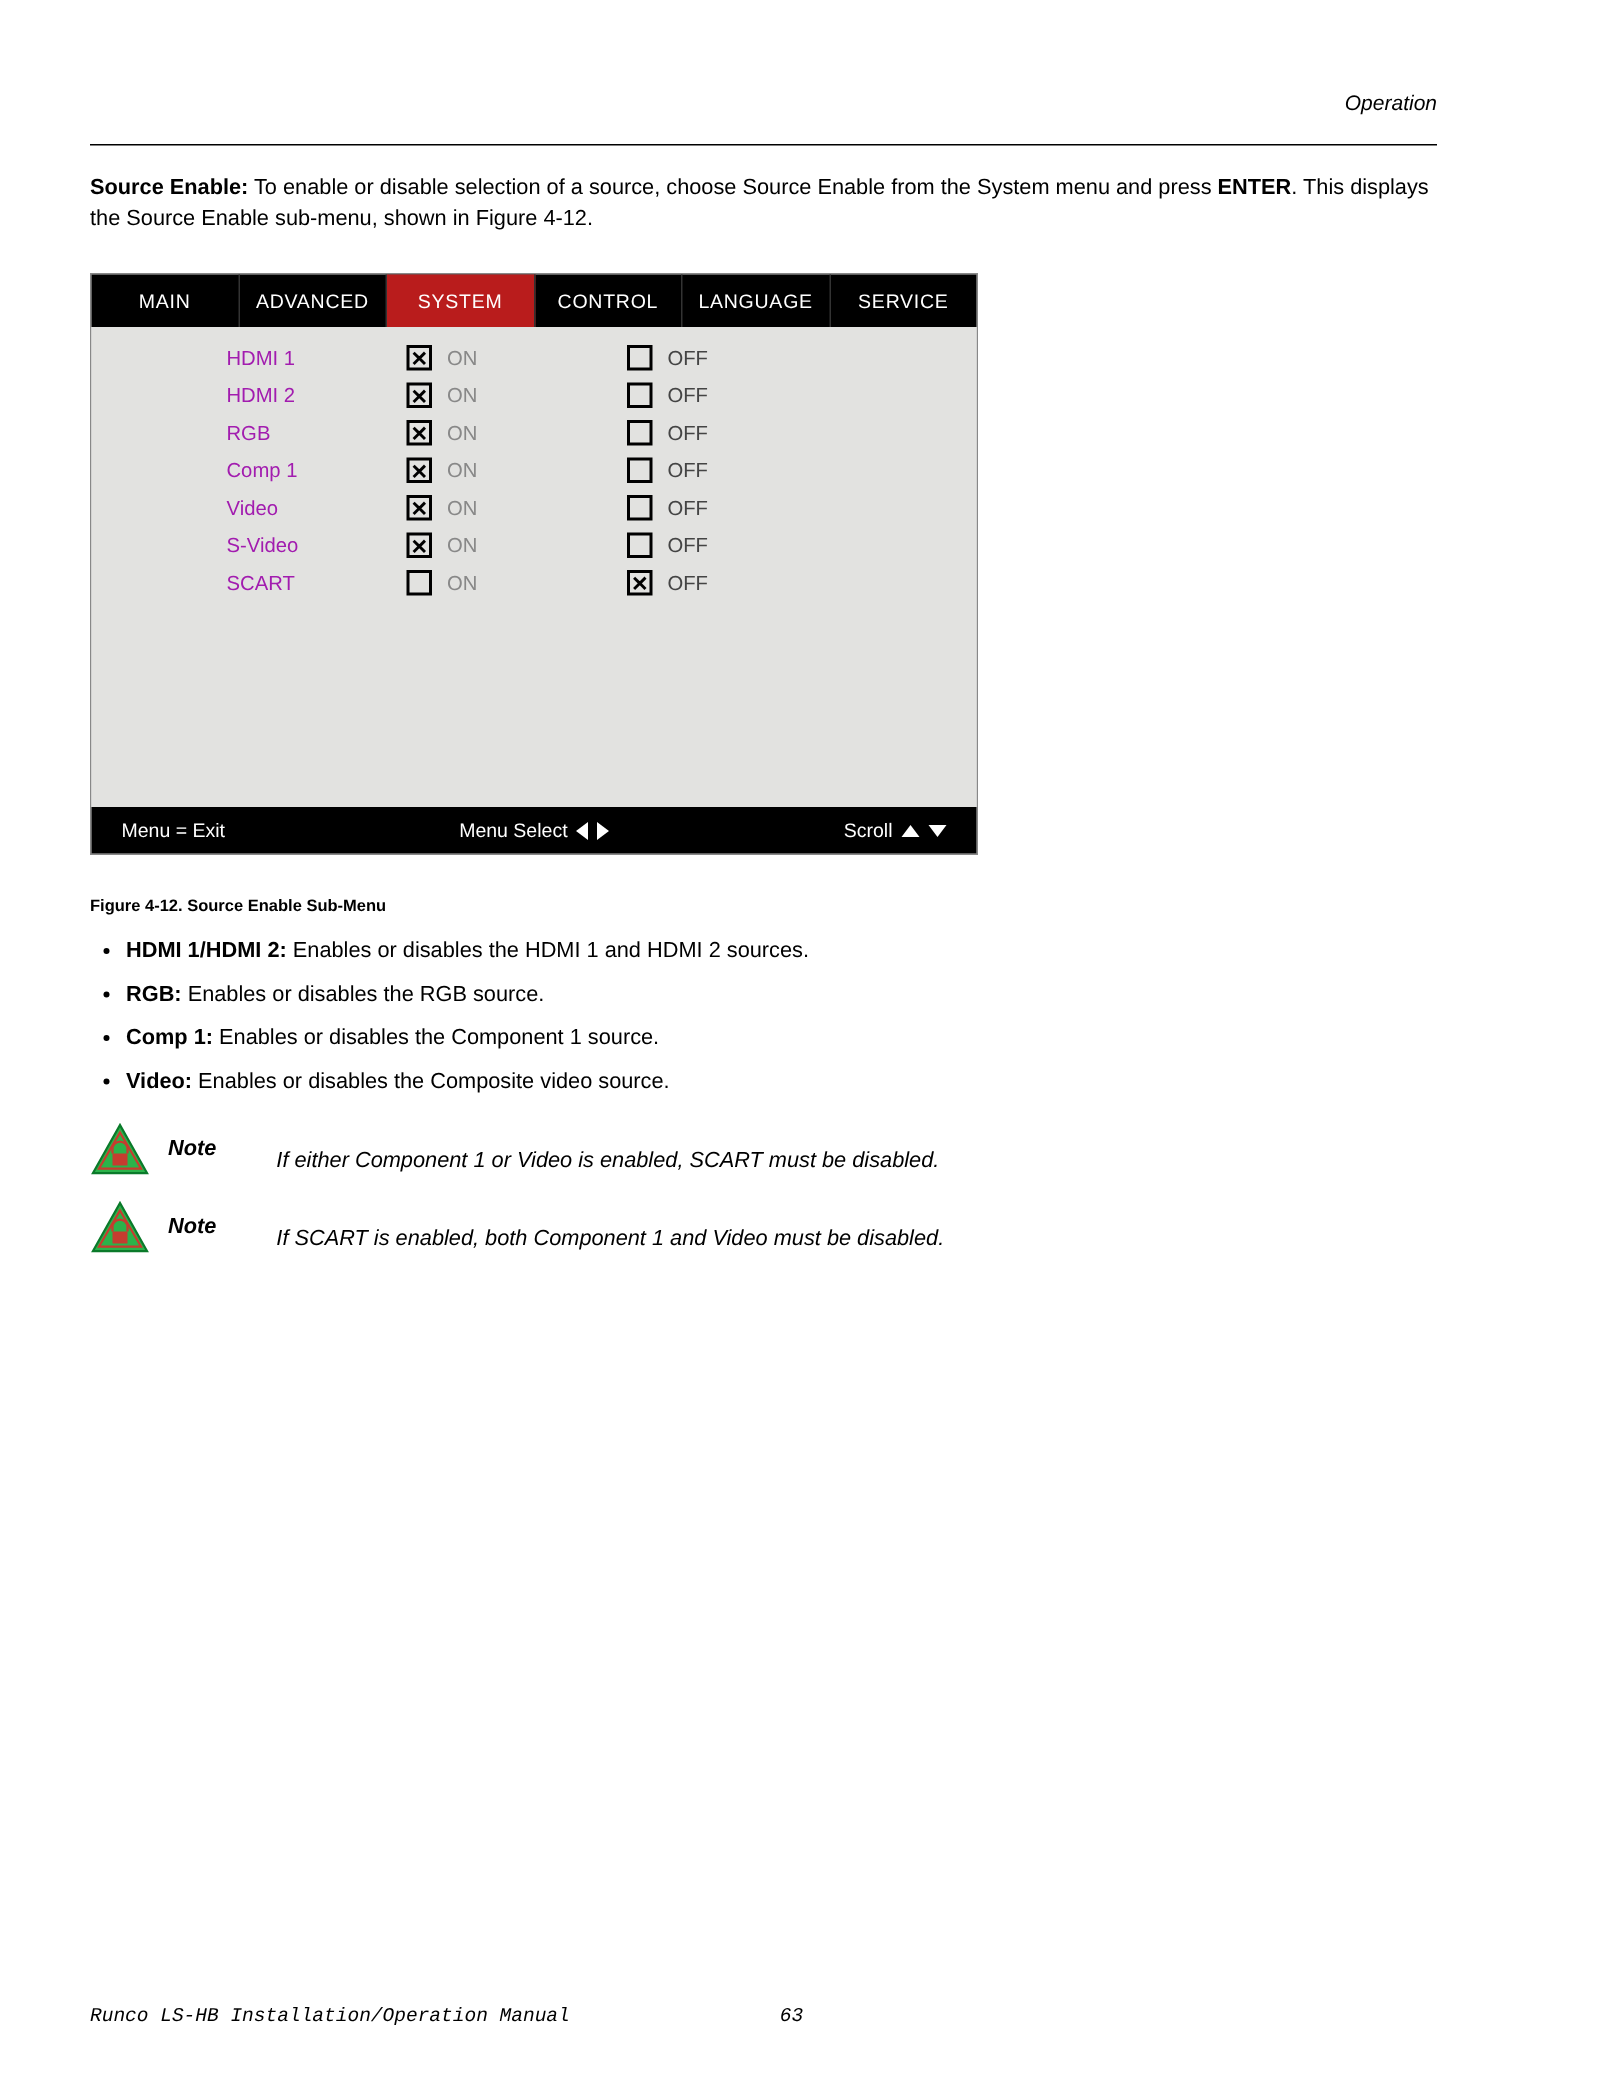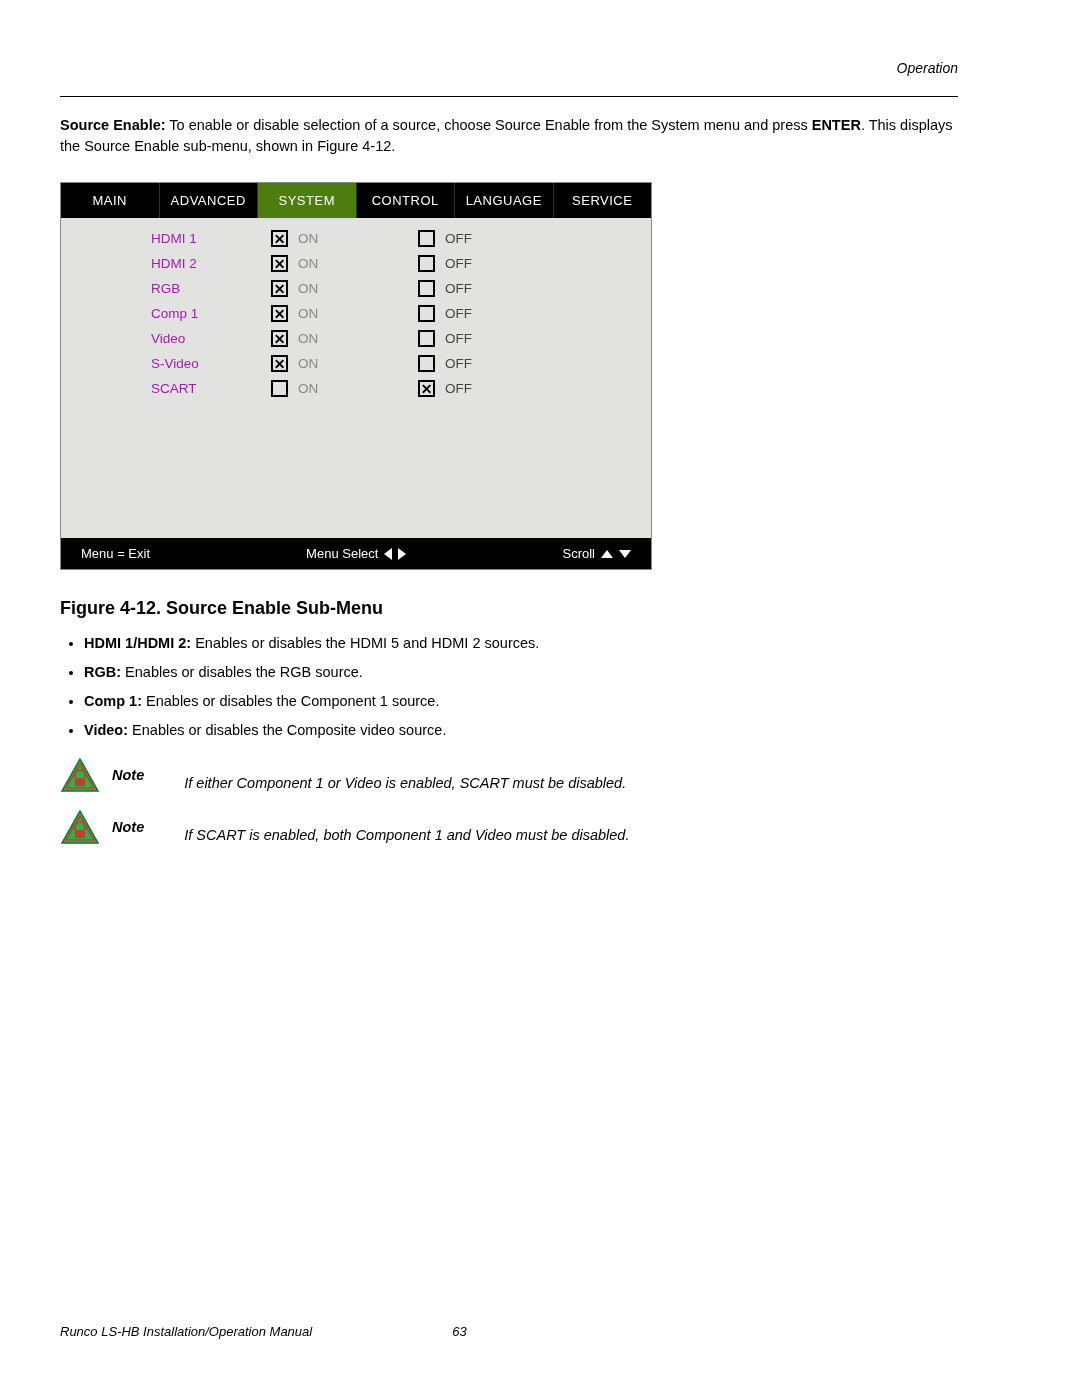--- a/index.html
+++ b/index.html
@@ -50,21 +50,21 @@
   .osd-tab {
     flex: 1;
     color: #fff;
     text-align: center;
     padding: 10px 0;
     font-size: 13px;
     letter-spacing: 0.5px;
     border-right: 1px solid #333;
   }
   .osd-tab:last-child { border-right: none; }
-  .osd-tab.active { background: #4d7c0f; }
+  .osd-tab.active { background: #b91c1c; }
   .osd-body {
     background: #e2e2e0;
     padding: 8px 0 2px 0;
     min-height: 310px;
   }
   .osd-row {
     display: flex;
     align-items: center;
     height: 25px;
     padding: 0 0 0 90px;
@@ -106,21 +106,21 @@
   .tri-left, .tri-right, .tri-up, .tri-down {
     width: 0; height: 0; display: inline-block;
   }
   .tri-left { border-top:6px solid transparent; border-bottom:6px solid transparent; border-right:8px solid #fff; }
   .tri-right { border-top:6px solid transparent; border-bottom:6px solid transparent; border-left:8px solid #fff; }
   .tri-up { border-left:6px solid transparent; border-right:6px solid transparent; border-bottom:8px solid #fff; }
   .tri-down { border-left:6px solid transparent; border-right:6px solid transparent; border-top:8px solid #fff; }
 
   .caption {
     font-weight: bold;
-    font-size: 18px;
+    font-size: 11px;
     margin-bottom: 14px;
   }
   ul.bullets {
     margin: 0 0 14px 0;
     padding-left: 24px;
   }
   ul.bullets li {
     margin-bottom: 8px;
     line-height: 1.45;
   }
@@ -144,26 +144,27 @@
     margin-right: 28px;
   }
   .note-text {
     font-style: italic;
     flex: 1;
     line-height: 1.4;
     padding-top: 0px;
   }
   .footer {
     position: absolute;
-    bottom: 58px;
+    bottom: 46px;
     left: 60px;
     right: 60px;
     font-style: italic;
     font-size: 13px;
     display: flex;
+    font-family: Liberation Mono, monospace;
   }
   .footer-title { flex: 0 0 auto; }
   .footer-page { margin-left: 140px; }
 </style>
 </head>
 <body>
 
 <div class="page">
   <div class="header-right">Operation</div>
   <hr class="hr">
@@ -243,21 +244,21 @@
         <span>Scroll</span>
         <span class="tri-up"></span>
         <span class="tri-down"></span>
       </div>
     </div>
   </div>
 
   <div class="caption">Figure 4-12. Source Enable Sub-Menu</div>
 
   <ul class="bullets" id="bullets1">
-      <li><span class="bold">HDMI 1/HDMI 2:</span><span> Enables or disables the HDMI 5 and HDMI 2 sources.</span></li>
+      <li><span class="bold">HDMI 1/HDMI 2:</span><span> Enables or disables the HDMI 1 and HDMI 2 sources.</span></li>
       <li><span class="bold">RGB:</span><span> Enables or disables the RGB source.</span></li>
       <li><span class="bold">Comp 1:</span><span> Enables or disables the Component 1 source.</span></li>
       <li><span class="bold">Video:</span><span> Enables or disables the Composite video source.</span></li>
     </ul>
 
   <div class="note-row">
     <div class="note-icon">
       <svg viewBox="0 0 40 36">
         <polygon points="20,2 38,34 2,34" fill="#2bb34a" stroke="#0a7a2a" stroke-width="1.5"></polygon>
         <polygon points="20,7 34,31 6,31" fill="none" stroke="#c63c2f" stroke-width="1.5"></polygon>

